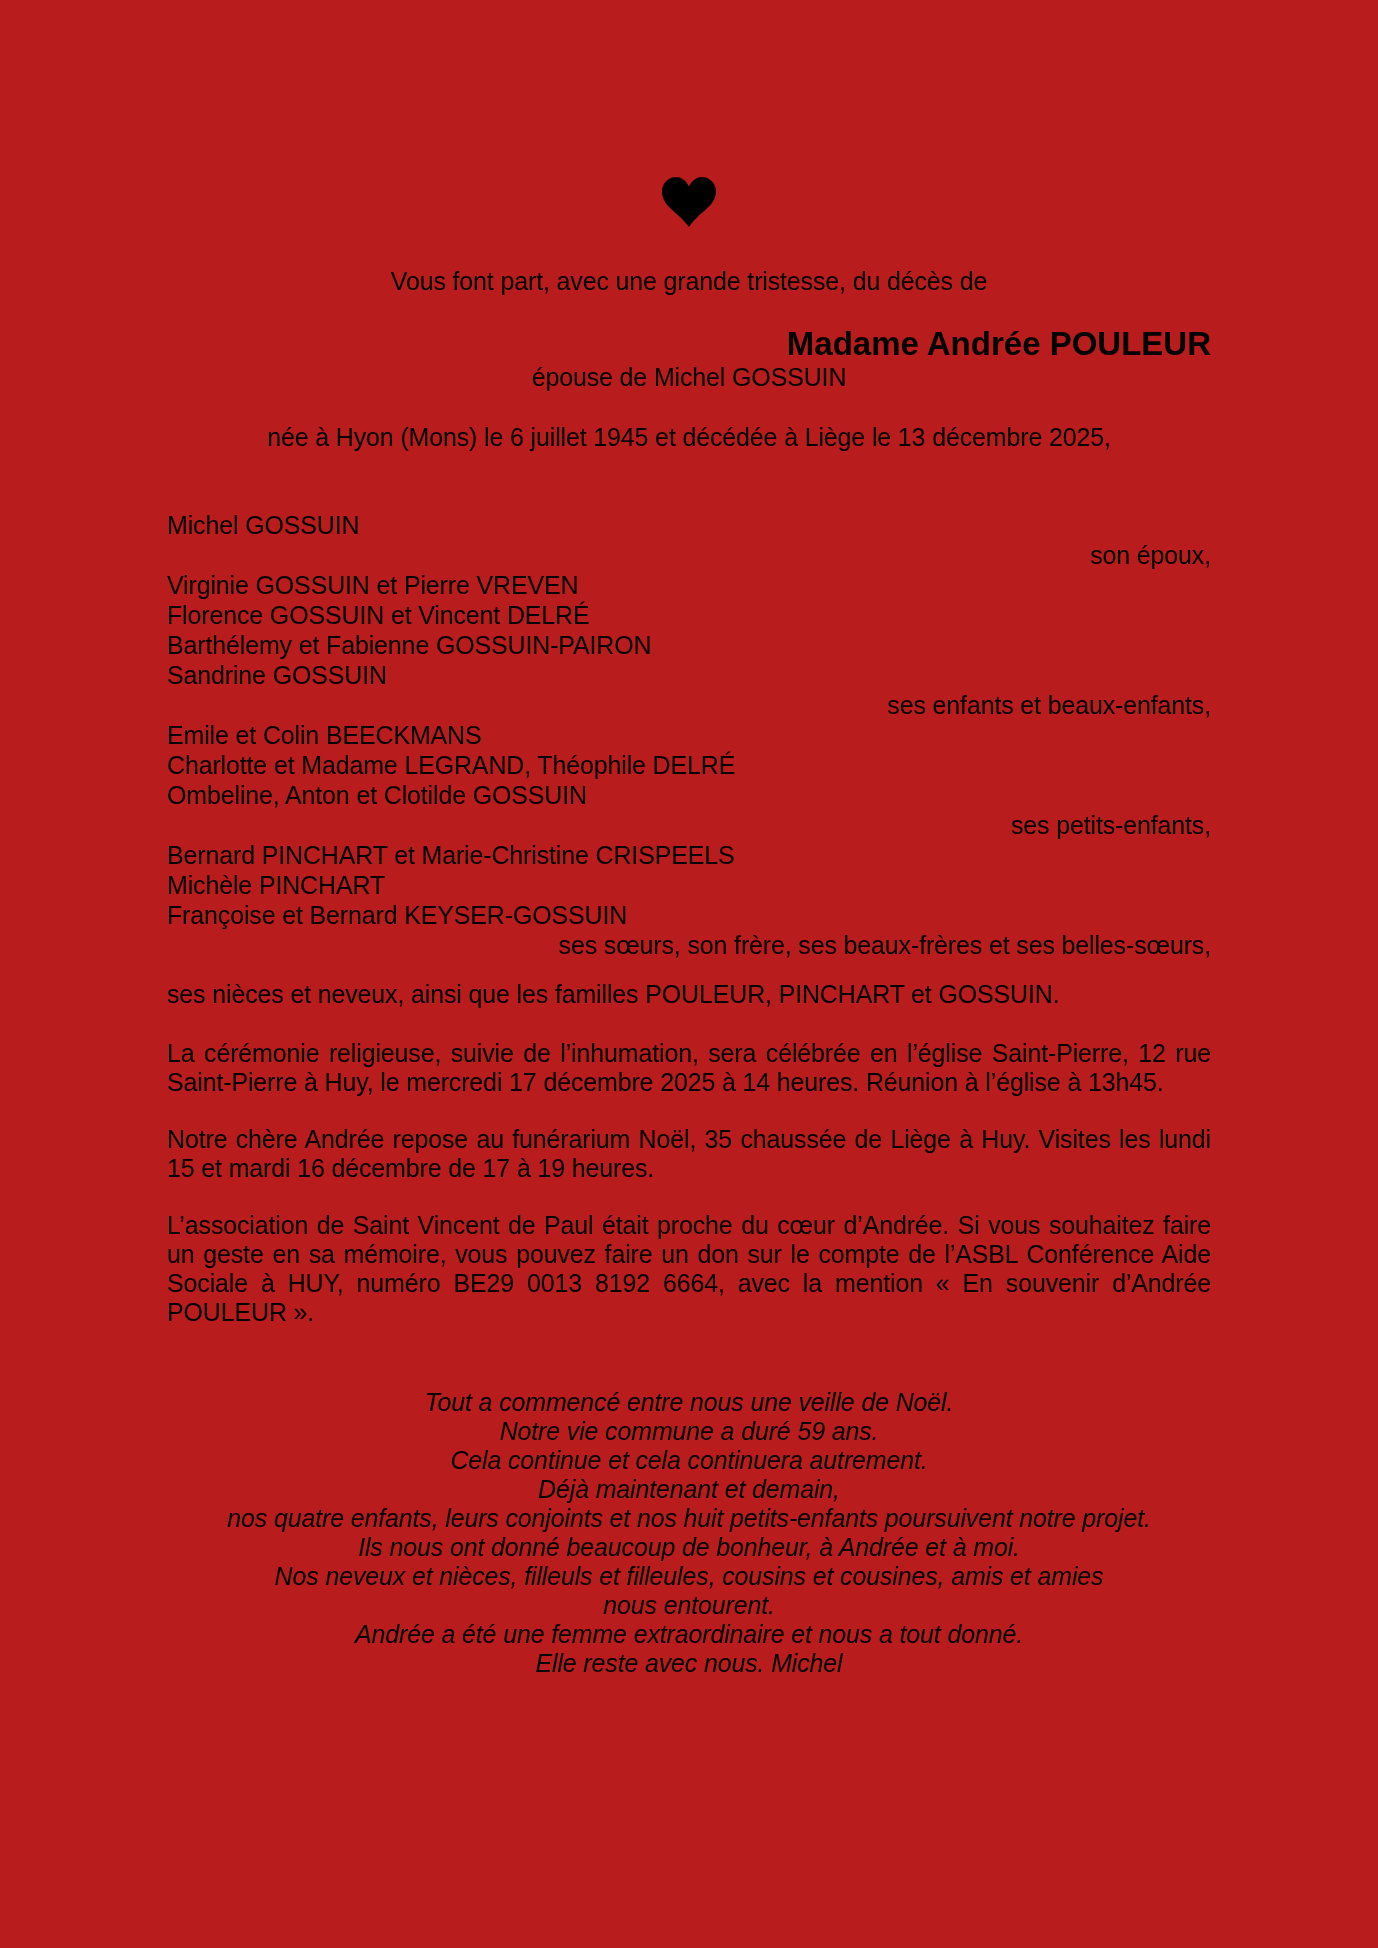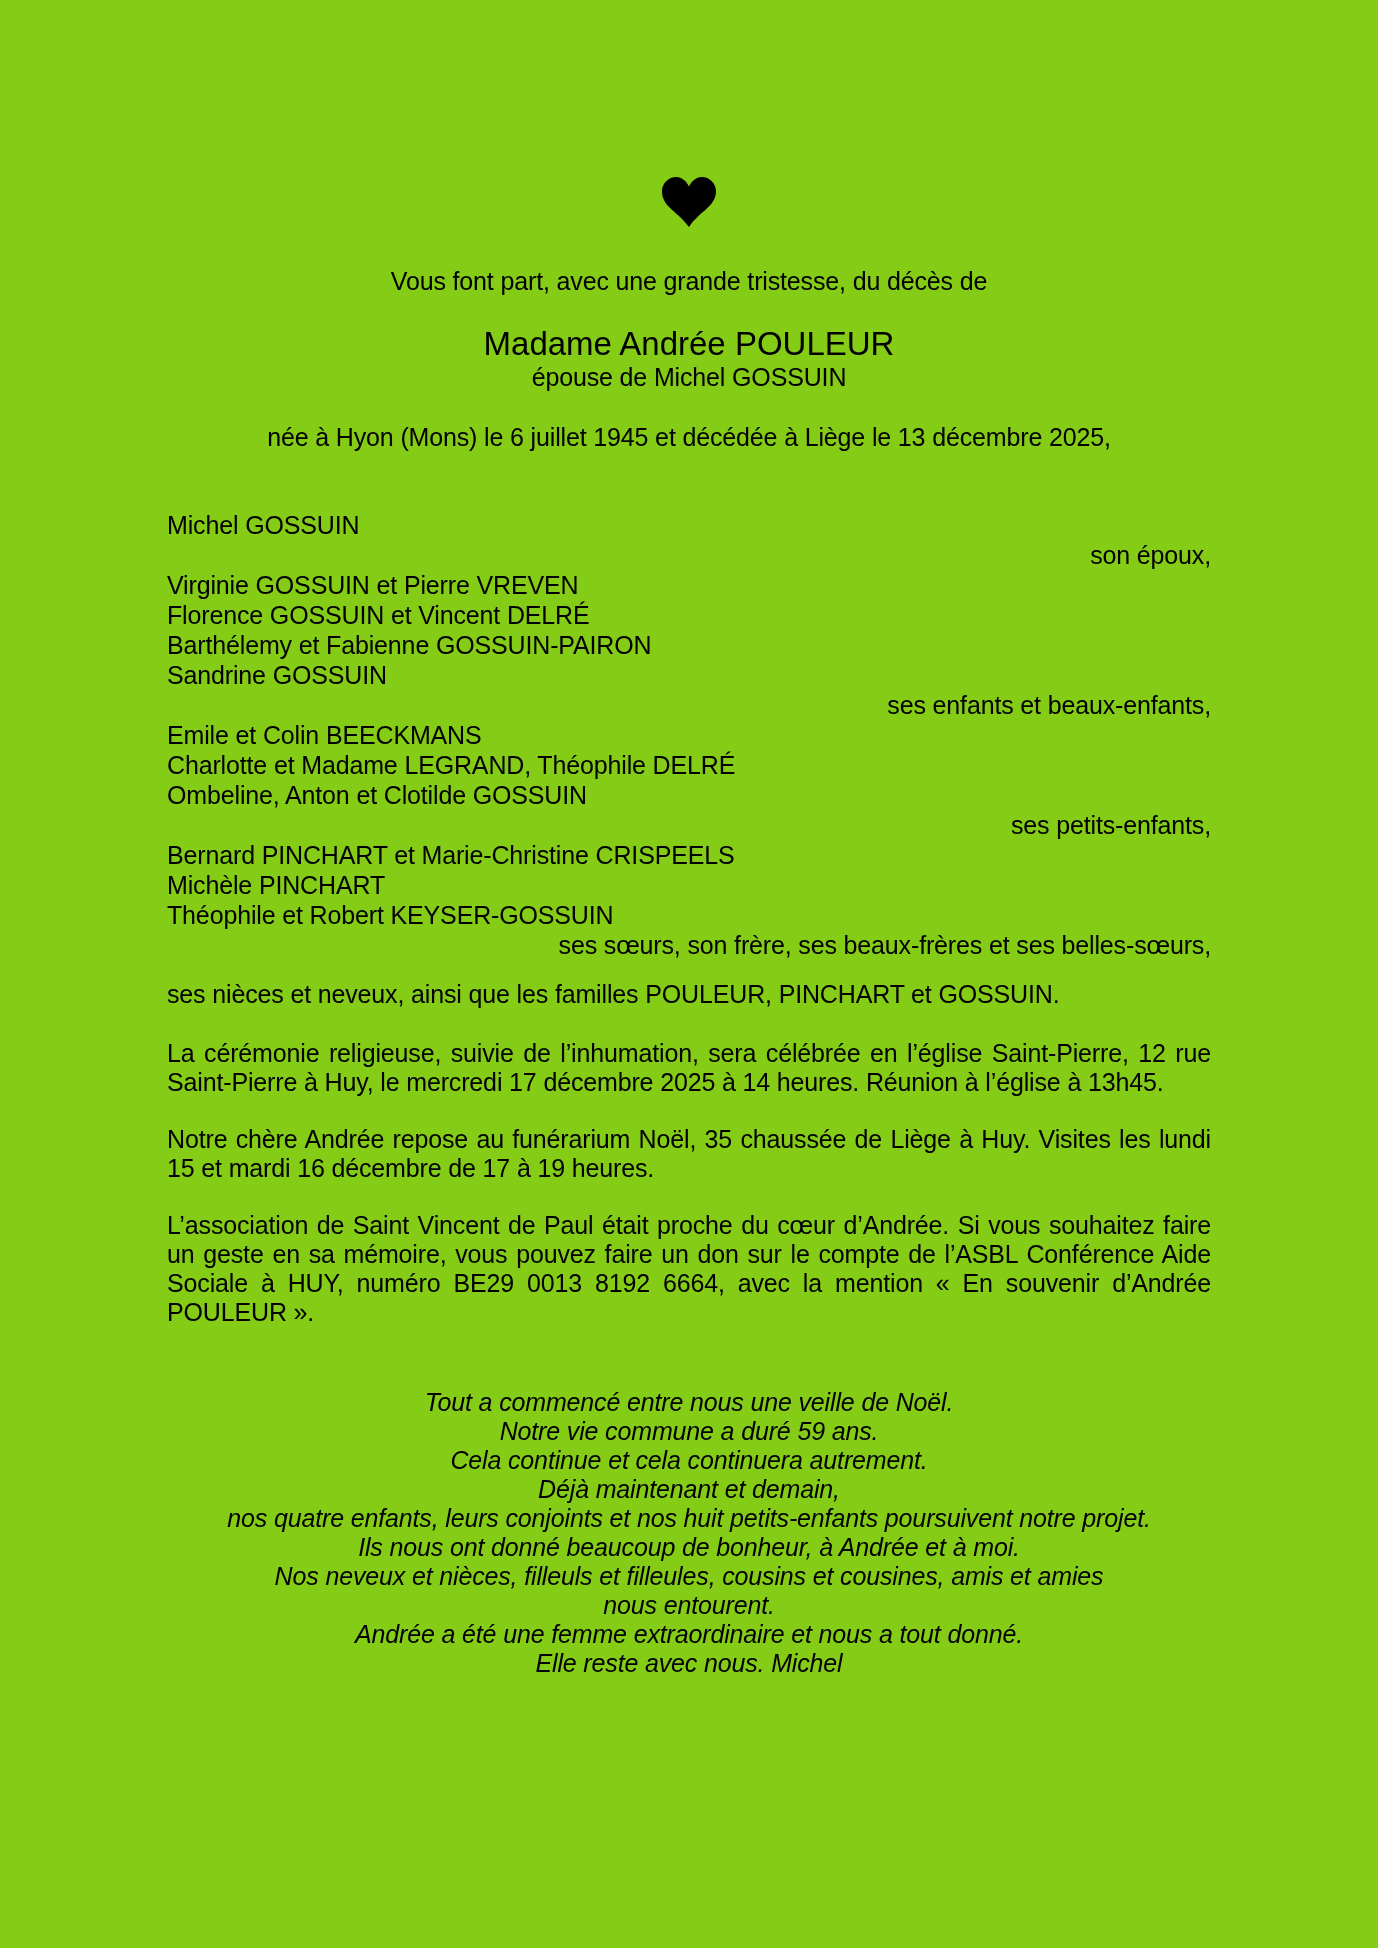--- a/index.html
+++ b/index.html
@@ -2,21 +2,21 @@
 <html lang="fr"><head>
 <meta charset="utf-8">
 <title>Faire-part</title>
 <style>
   * { margin: 0; padding: 0; box-sizing: border-box; }
   html, body { background: #ffffff; }
   .page {
     position: relative;
     width: 1378px;
     height: 1948px;
-    background: #84cc16;
+    background: #b91c1c;
     color: #000000;
     font-family: "Liberation Sans", sans-serif;
     overflow: hidden;
   }
   .content {
     position: absolute;
     left: 167px;
     top: 0;
     width: 1044px;
     font-size: 25px;
@@ -27,22 +27,23 @@
     padding-top: 177px;
     text-align: center;
     line-height: 0;
   }
   .centered { text-align: center; }
   .intro { margin-top: 40px; }
   .title {
     margin-top: 29px;
     font-size: 33px;
     line-height: 38px;
-    font-weight: normal;
+    font-weight: bold;
     letter-spacing: 0;
+    text-align: right;
   }
   .subtitle { margin-top: 0; }
   .birth { margin-top: 31px; }
   .family { margin-top: 58px; line-height: 30px; }
   .fline.role { text-align: right; }
   .families-line { margin-top: 20px; }
   .para { margin-top: 28px; text-align: justify; }
   .para.first { margin-top: 30px; }
   .poem { margin-top: 61px; font-style: italic; text-align: center; }
 </style>
@@ -75,21 +76,21 @@
       <div class="fline">Sandrine GOSSUIN</div>
       <div class="fline role">ses enfants et beaux-enfants,</div>
 
       <div class="fline">Emile et Colin BEECKMANS</div>
       <div class="fline">Charlotte et Madame LEGRAND, Théophile DELRÉ</div>
       <div class="fline">Ombeline, Anton et Clotilde GOSSUIN</div>
       <div class="fline role">ses petits-enfants,</div>
 
       <div class="fline">Bernard PINCHART et Marie-Christine CRISPEELS</div>
       <div class="fline">Michèle PINCHART</div>
-      <div class="fline">Théophile et Robert KEYSER-GOSSUIN</div>
+      <div class="fline">Françoise et Bernard KEYSER-GOSSUIN</div>
       <div class="fline role">ses sœurs, son frère, ses beaux-frères et ses belles-sœurs,</div>
     </div>
 
     <div class="families-line">ses nièces et neveux, ainsi que les familles POULEUR, PINCHART et GOSSUIN.</div>
 
     <div class="para first">La cérémonie religieuse, suivie de l’inhumation, sera célébrée en l’église Saint-Pierre, 12 rue Saint-Pierre à Huy, le mercredi 17 décembre 2025 à 14 heures. Réunion à l’église à 13h45.</div>
     <div class="para">Notre chère Andrée repose au funérarium Noël, 35 chaussée de Liège à Huy. Visites les lundi 15 et mardi 16 décembre de 17 à 19 heures.</div>
     <div class="para">L’association de Saint Vincent de Paul était proche du cœur d’Andrée. Si vous souhaitez faire un geste en sa mémoire, vous pouvez faire un don sur le compte de l’ASBL Conférence Aide Sociale à HUY, numéro BE29 0013 8192 6664, avec la mention « En souvenir d’Andrée POULEUR ».</div>
 
     <div class="poem">

